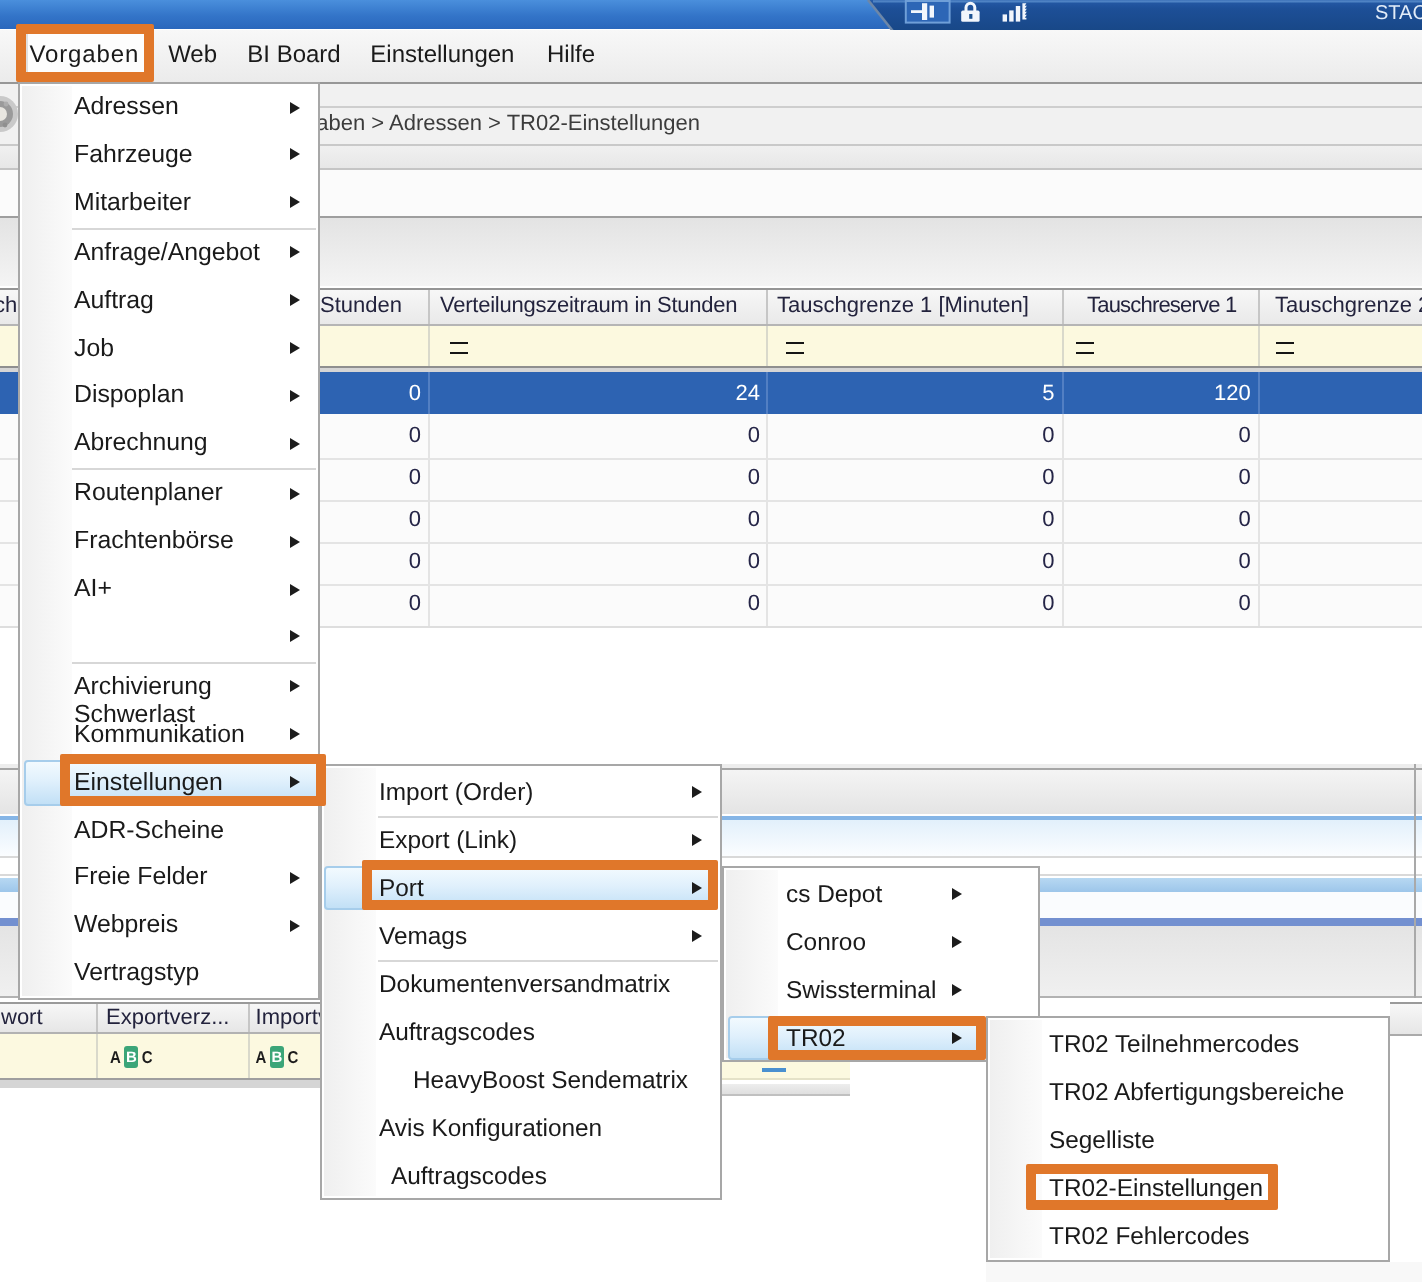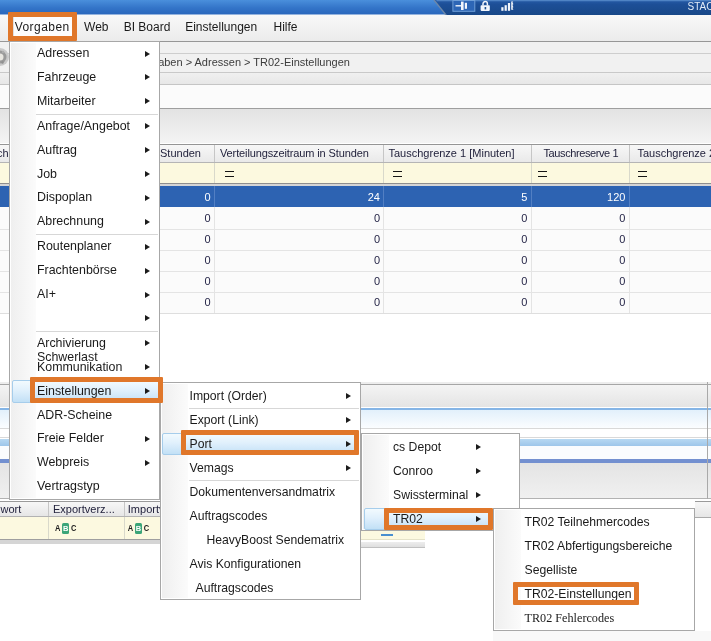--- a/index.html
+++ b/index.html
@@ -271,21 +271,21 @@
     <div class="mi" style="top:73.5px;padding-left:31px;">TR02</div>
       <div class="arr" style="left:113.5px;top:82.0px;"></div>
   </div>
 
   <div class="menu" style="left:492.5px;top:507.5px;width:202.5px;height:123px;">
     <div class="gut" style="width:26px;"></div>
     <div class="mi" style="top:1.5px;padding-left:31px;">TR02 Teilnehmercodes</div>
     <div class="mi" style="top:25.5px;padding-left:31px;">TR02 Abfertigungsbereiche</div>
     <div class="mi" style="top:49.5px;padding-left:31px;">Segelliste</div>
     <div class="mi" style="top:73.5px;padding-left:31px;">TR02-Einstellungen</div>
-    <div class="mi" style="top:97.5px;padding-left:31px;font-family:Liberation Serif, serif;">TR02 Fehlercodes</div>
+    <div class="mi" style="top:97.5px;padding-left:31px;">TR02 Fehlercodes</div>
   </div>
 
   <div class="obox" style="left:8.1px;top:11.5px;width:68.7px;height:29px;"></div>
   <div class="obox" style="left:29.6px;top:376.7px;width:133.4px;height:26.6px;"></div>
   <div class="obox" style="left:181.3px;top:429.9px;width:177.9px;height:24.8px;"></div>
   <div class="obox" style="left:383.6px;top:507.8px;width:109.3px;height:22.5px;"></div>
   <div class="obox" style="left:513.3px;top:582.4px;width:125.9px;height:22.3px;"></div>
 </div>
 
 </body></html>

